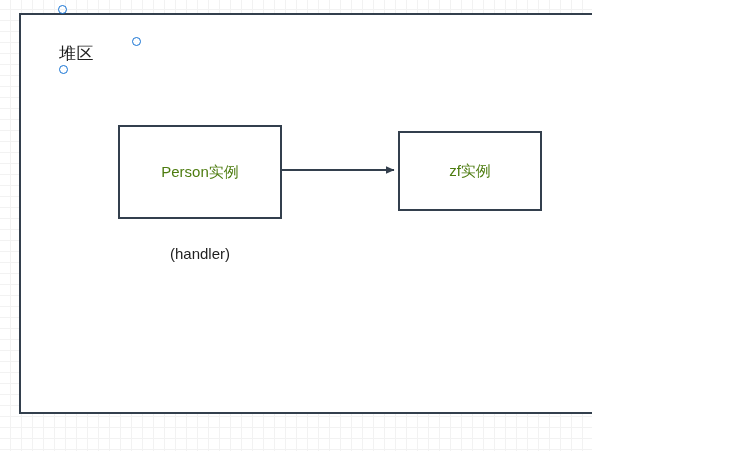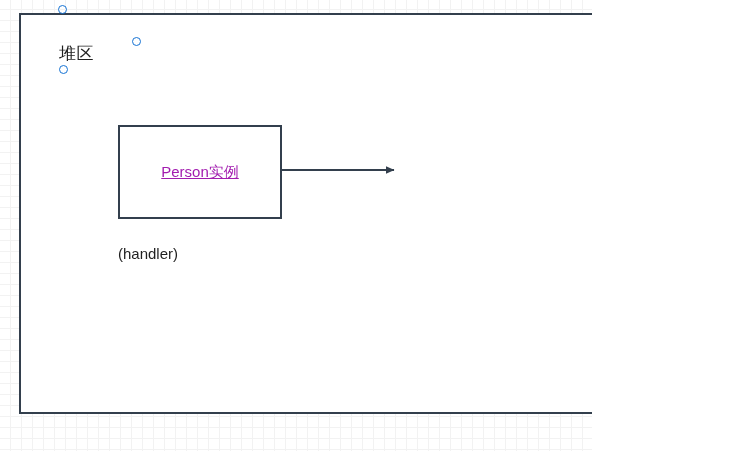--- a/index.html
+++ b/index.html
@@ -70,23 +70,22 @@
     position: absolute;
     box-sizing: border-box;
     border: 2px solid #333f4d;
     background: #ffffff;
     display: flex;
     align-items: center;
     justify-content: center;
   }
   .node-box .node-text {
     font-size: 15px;
-    color: #a21caf;
+    color: #4d7c0f;
     white-space: nowrap;
-    text-decoration: underline;
   }
 
   .node-handler {
     left: 97px;
     top: 110px;
     width: 164px;
     height: 94px;
   }
   .node-target {
     left: 377px;
@@ -94,20 +93,21 @@
     width: 144px;
     height: 80px;
   }
 
   
   .caption {
     position: absolute;
     font-size: 15px;
     color: #1f1f1f;
     white-space: nowrap;
+    text-align: center;
   }
   .caption-handler {
     left: 97px;
     top: 230px;
     width: 164px;
   }
   .caption-target {
     left: 377px;
     top: 230px;
     width: 144px;
@@ -129,20 +129,23 @@
 
 <div id="canvas">
 
   <div class="heap-container">
     <div class="heap-label">堆区</div>
 
     <div class="node-box node-handler">
       <span class="node-text">Person实例</span>
     </div>
 
+    <div class="node-box node-target">
+      <span class="node-text">zf实例</span>
+    </div>
 
     <svg class="connector" viewBox="0 0 130 32" width="130" height="32">
       <defs>
         <marker id="arrowhead" markerWidth="9" markerHeight="8" refX="8.5" refY="4" orient="auto" markerUnits="userSpaceOnUse">
           <path d="M0,0 L9,4 L0,8 z" fill="#333f4d"></path>
         </marker>
       </defs>
       <line x1="5" y1="15" x2="118" y2="15" stroke="#333f4d" stroke-width="2" marker-end="url(#arrowhead)"></line>
     </svg>
 

